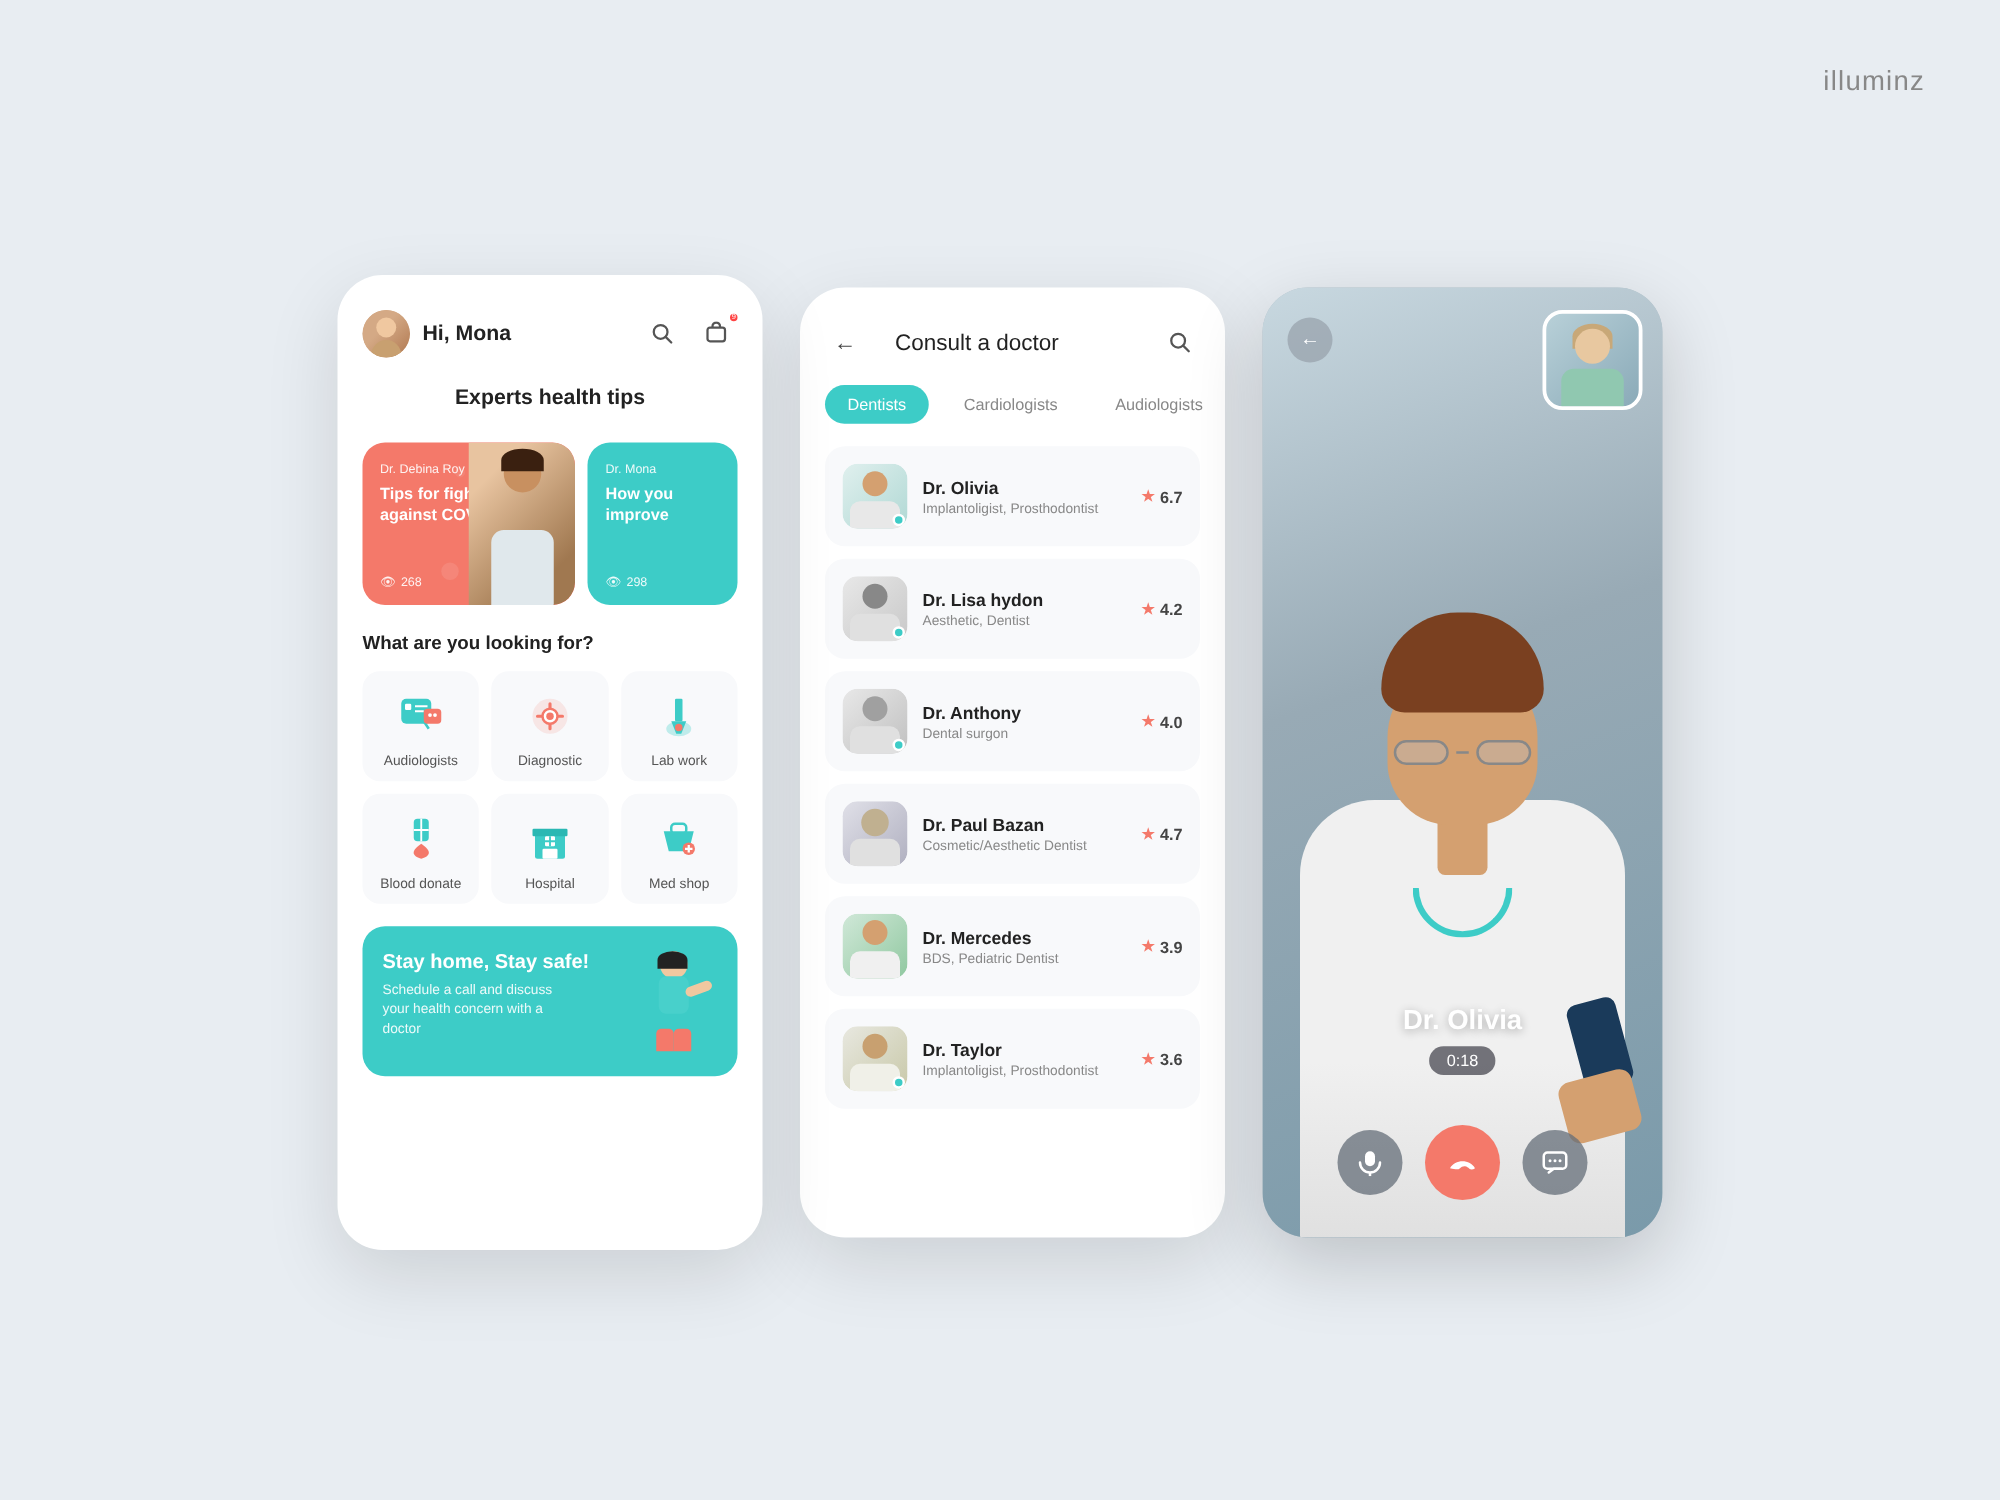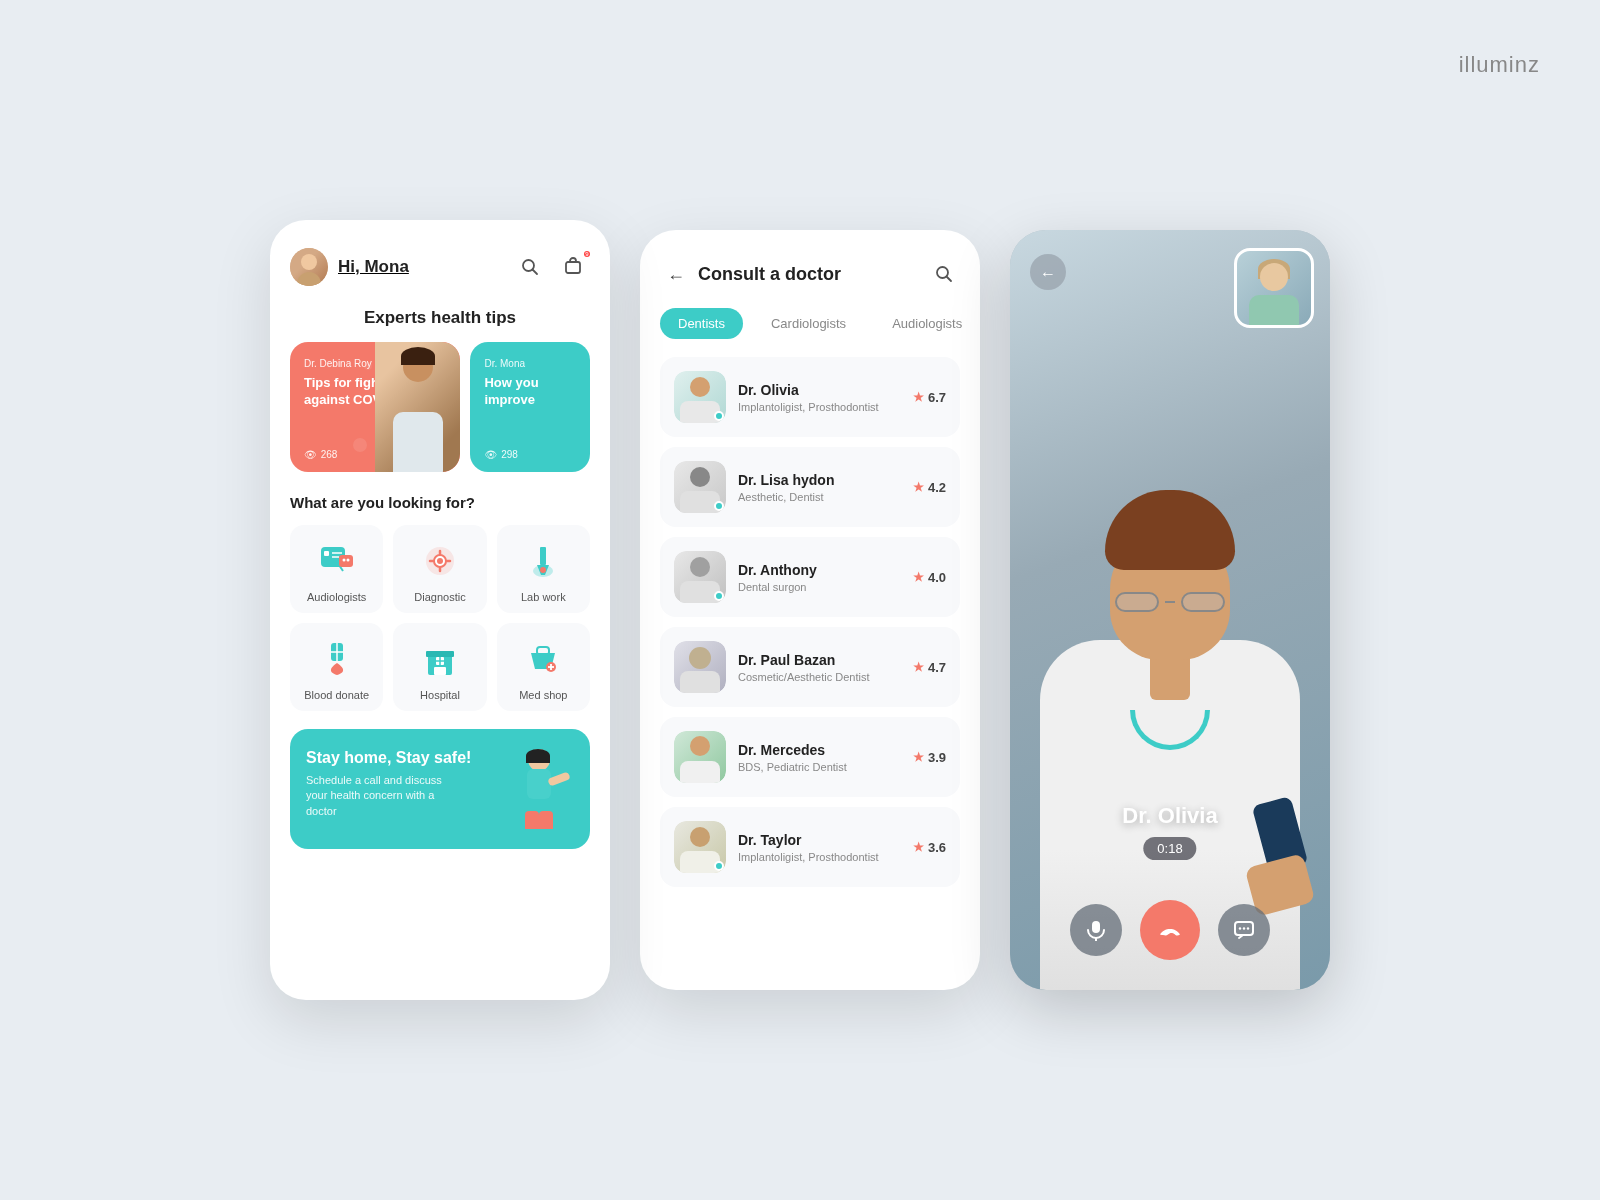--- a/index.html
+++ b/index.html
@@ -39,21 +39,20 @@
       padding: 28px 20px 28px;
       box-shadow: 0 20px 60px rgba(0,0,0,0.12);
       position: relative;
       overflow: hidden;
     }
     .s1-header {
       display: flex;
       align-items: center;
       justify-content: center;
       margin-bottom: 22px;
-      text-decoration: underline;
     }
     .s1-avatar {
       width: 38px; height: 38px;
       border-radius: 50%;
       background: #d4a985;
       overflow: hidden;
       display: flex; align-items: center; justify-content: center;
     }
     .s1-avatar-inner {
       width: 38px; height: 38px;
@@ -123,20 +122,21 @@
       gap: 10px;
       margin-bottom: 22px;
     }
     .tip-card {
       flex: 1;
       border-radius: 18px;
       padding: 16px 14px 14px;
       position: relative;
       overflow: hidden;
       min-height: 130px;
+      margin-top: 12px;
     }
     .tip-card.pink { background: #f4796a; }
     .tip-card.teal { background: #3dccc7; }
     .tip-card-author {
       font-size: 10px;
       color: rgba(255,255,255,0.9);
       margin-bottom: 6px;
     }
     .tip-card-title {
       font-size: 13px;
@@ -230,24 +230,24 @@
     }
     .back-btn {
       width: 32px; height: 32px;
       display: flex; align-items: center; justify-content: center;
       cursor: pointer;
       font-size: 18px;
       color: #444;
     }
     .s2-title {
       font-size: 18px;
-      font-weight: 700;
+      font-weight: 400;
       color: #222;
       flex: 1;
-      margin-left: 6px;
+      margin-left: 24px;
     }
     .search-icon-btn {
       width: 32px; height: 32px;
       display: flex; align-items: center; justify-content: center;
       cursor: pointer;
       font-size: 16px;
       color: #444;
     }
     .s2-tabs {
       display: flex;

